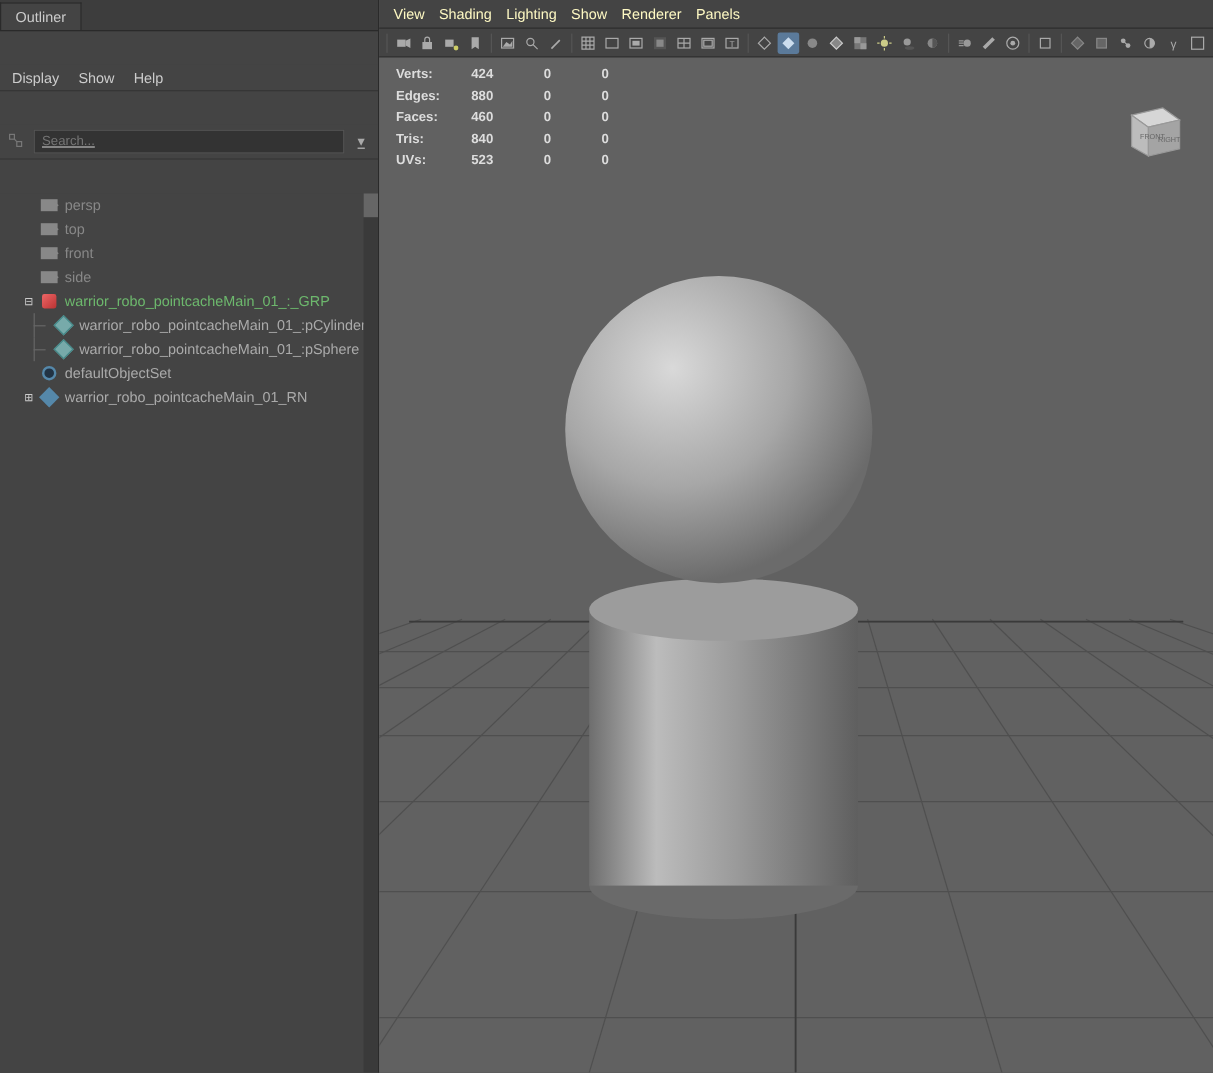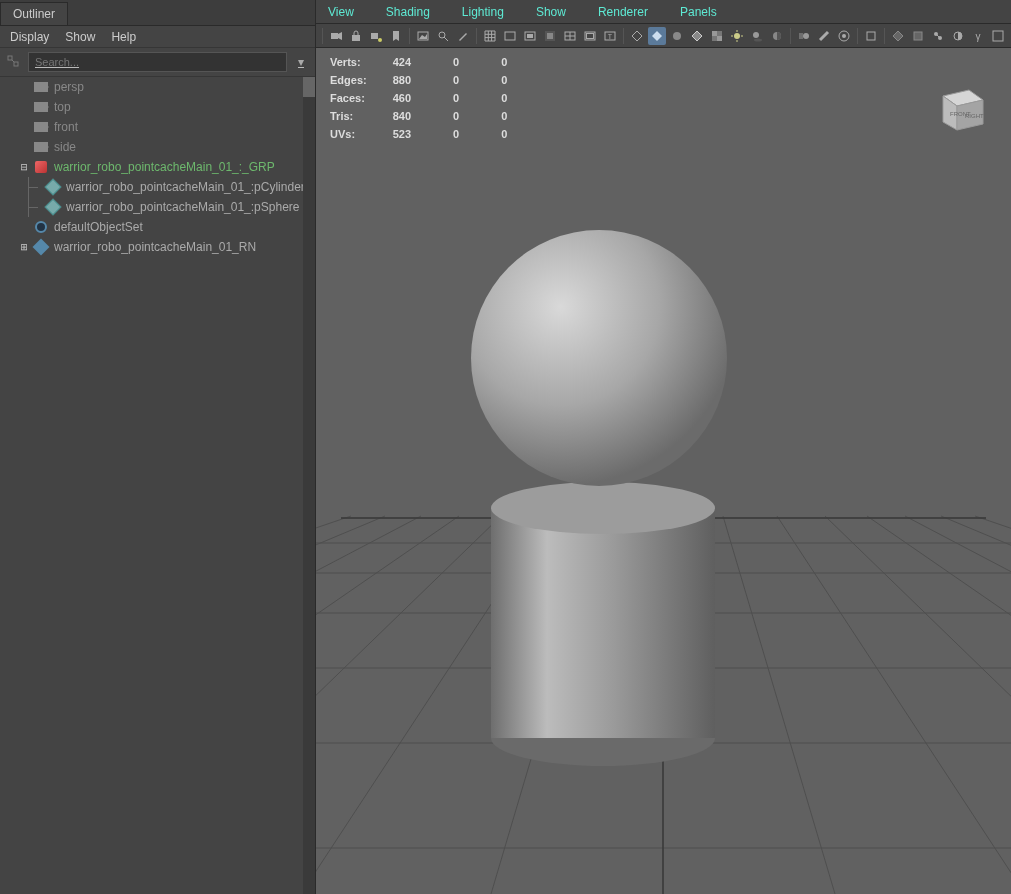--- a/index.html
+++ b/index.html
@@ -1,18 +1,18 @@
 <!DOCTYPE html>
 <html><head>
 <meta charset="utf-8">
 <style>
   * { box-sizing: border-box; margin: 0; padding: 0; font-family: Arial, Helvetica, sans-serif; }
   body { background:#444; color:#bbb; width:1011px; height:894px; overflow:hidden; font-size:12px; display:flex; }
   
-  .left { width:366px; height:100%; background:#444; display:flex; flex-direction:column; border-right:1px solid #2a2a2a; }
+  .left { width:366px; height:100%; background:#444; display:flex; flex-direction:column; border-right:1px solid #2a2a2a;gap:28px; }
   .panel-tab { height:26px; display:flex; align-items:flex-end; background:#3d3d3d; border-bottom:1px solid #2a2a2a; }
   .panel-tab span { background:#444; padding:4px 12px; border:1px solid #2a2a2a; border-bottom:none; font-size:12px; color:#ccc; }
   .menubar { height:22px; display:flex; align-items:center; padding:0 6px; gap:8px; background:#444; border-bottom:1px solid #363636; }
   .menubar span { padding:2px 4px; color:#ccc; }
   .search-row { display:flex; align-items:center; padding:4px 6px; gap:6px; background:#444; border-bottom:1px solid #363636;text-decoration:underline; }
   .search-icon { width:16px; height:16px; display:flex; align-items:center; justify-content:center; }
   .search-icon svg { opacity:.6; }
   .search-input { flex:1; height:20px; background:#333; border:1px solid #555; color:#aaa; padding:2px 6px; font-size:11px; }
   .dropdown-btn { width:16px; height:20px; display:flex; align-items:center; justify-content:center; color:#aaa; }
   .tree { flex:1; overflow:auto; background:#444; position:relative; }
@@ -33,21 +33,21 @@
   .mesh { width:12px; height:12px; background:#7aa; transform:rotate(45deg); border:1px solid #488; }
   .set { width:12px; height:12px; border:2px solid #58a; border-radius:50%; background:#234; }
   .ref { width:12px; height:12px; background:#58a; transform:rotate(45deg); }
   
   .tree-row.child-line { position:relative; }
   .tree-row.child-line::before { content:""; position:absolute; left:28px; top:0; width:1px; height:100%; background:#666; }
   .tree-row.child-line::after { content:""; position:absolute; left:28px; top:50%; width:10px; height:1px; background:#666; }
 
   
   .right { flex:1; height:100%; background:#616161; display:flex; flex-direction:column; position:relative; }
-  .vp-menubar { height:24px; display:flex; align-items:center; gap:20px; padding:0 6px; background:#444; border-bottom:1px solid #2a2a2a; color:#5eead4; }
+  .vp-menubar { height:24px; display:flex; align-items:center; gap:0; padding:0 6px; background:#444; border-bottom:1px solid #2a2a2a; color:#fef9c3; }
   .vp-menubar span { padding:2px 6px; }
   .vp-toolbar { height:24px; display:flex; align-items:center; padding:0 4px; gap:2px; background:#444; border-bottom:1px solid #2a2a2a; }
   .tb-btn { width:18px; height:18px; display:flex; align-items:center; justify-content:center; color:#aaa; border-radius:2px; }
   .tb-btn.active { background:#5b7a9a; color:#fff; }
   .tb-sep { width:1px; height:16px; background:#555; margin:0 2px; }
   .viewport { flex:1; position:relative; background:#616161; overflow:hidden; }
   
   .hud { position:absolute; left:12px; top:4px; font-size:11px; color:#ddd; font-weight:bold; }
   .hud table td { padding:2px 24px 2px 0; text-align:left; }
   .hud table td.val { text-align:right; padding-right:40px; }

